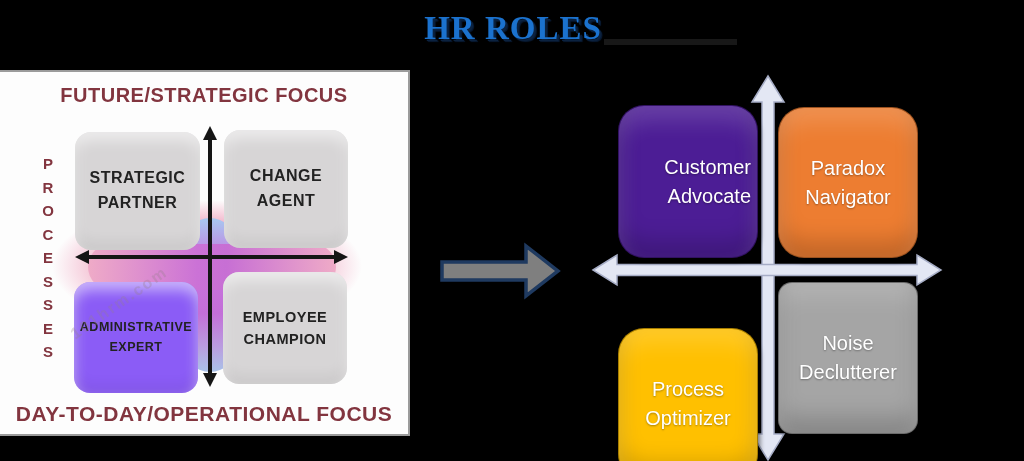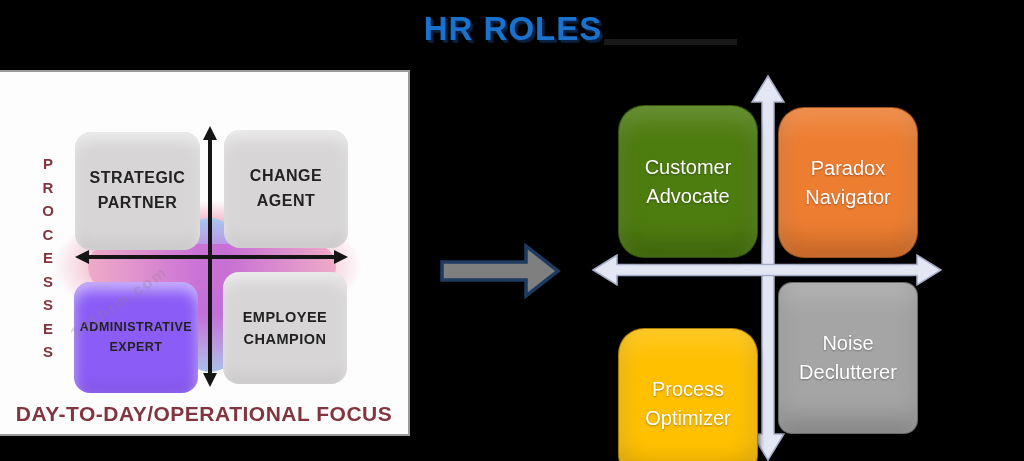--- a/index.html
+++ b/index.html
@@ -4,21 +4,21 @@
 <style>
   html,body{margin:0;padding:0;}
   body{
     width:1024px;height:461px;position:relative;overflow:hidden;
     background:#000;font-family:"Liberation Sans",sans-serif;
     -webkit-font-smoothing:antialiased;
   }
   
   .page-title{
     position:absolute;left:408px;top:10px;width:210px;text-align:center;
-    font-family:Liberation Sans, sans-serif;font-weight:bold;font-size:33px;
+    font-family:Liberation Serif, serif;font-weight:bold;font-size:33px;
     letter-spacing:1px;color:#1B72CE;
     text-shadow:2px 2px 0 #0B2240,3px 3px 1px #081A33;
     z-index:6;
   }
   .title-underline{
     position:absolute;left:604px;top:39px;width:133px;height:6px;
     background:#181818;z-index:1;
   }
   
   .left-panel{
@@ -91,20 +91,21 @@
 <body>
 
 <div class="page-title" style="color: rgb(27, 114, 206);">HR ROLES</div>
 <div class="title-underline"></div>
 
 <div class="left-panel">
   <div class="blob blob-pink"></div>
   <div class="blob blob-vert"></div>
   <div class="blob blob-horiz"></div>
 
+  <div class="lp-top-label" style="color: rgb(130, 53, 63);">FUTURE/STRATEGIC FOCUS</div>
   <div class="lp-bottom-label" style="color: rgb(130, 53, 63);">DAY-TO-DAY/OPERATIONAL FOCUS</div>
   <div class="lp-vert-label lp-left-label" style="color: rgb(130, 53, 63); margin-left: 20px;">PROCESSES</div>
 
   <div class="lbox lb1" style="background-color: rgb(215, 213, 214);">
     <span>STRATEGIC PARTNER</span>
   </div>
   <div class="lbox lb2" style="background-color: rgb(215, 213, 214);">
     <span>CHANGE AGENT</span>
   </div>
   <div class="lbox lb3" style="background-color: #8b5cf6; margin-top: 8px;">
@@ -128,21 +129,21 @@
 
 <svg class="mid-arrow" width="130" height="70" viewBox="0 0 130 70">
   <polygon points="6,24 90,24 90,8 122,33 90,58 90,42 6,42" fill="#7F7F7F" stroke="#1F3A60" stroke-width="3.5" stroke-linejoin="miter"></polygon>
 </svg>
 
 <svg class="rp-axes" width="370" height="391" viewBox="0 0 370 391">
   <polygon points="183,6 199,32 189,32 189,364 199,364 183,390 167,364 177,364 177,32 167,32" fill="#E3E7F4" stroke="#A6ADC6" stroke-width="1.5"></polygon>
   <polygon points="8,200 32,185 32,194.5 332,194.5 332,185 356,200 332,215 332,205.5 32,205.5 32,215" fill="#E3E7F4" stroke="#A6ADC6" stroke-width="1.5"></polygon>
 </svg>
 
-<div class="rbox rb1" style="background-color: #4d7c0f;">
+<div class="rbox rb1" style="background-color: #4c1d95; text-align: right;">
   <span>Customer Advocate</span>
 </div>
 <div class="rbox rb2" style="background-color: rgb(237, 125, 49);">
   <span>Paradox Navigator</span>
 </div>
 <div class="rbox rb3" style="background-color: rgb(255, 192, 0); margin-top: 45px;">
   <span>Process Optimizer</span>
 </div>
 <div class="rbox rb4" style="background-color: rgb(165, 165, 165);">
   <span>Noise Declutterer</span>

